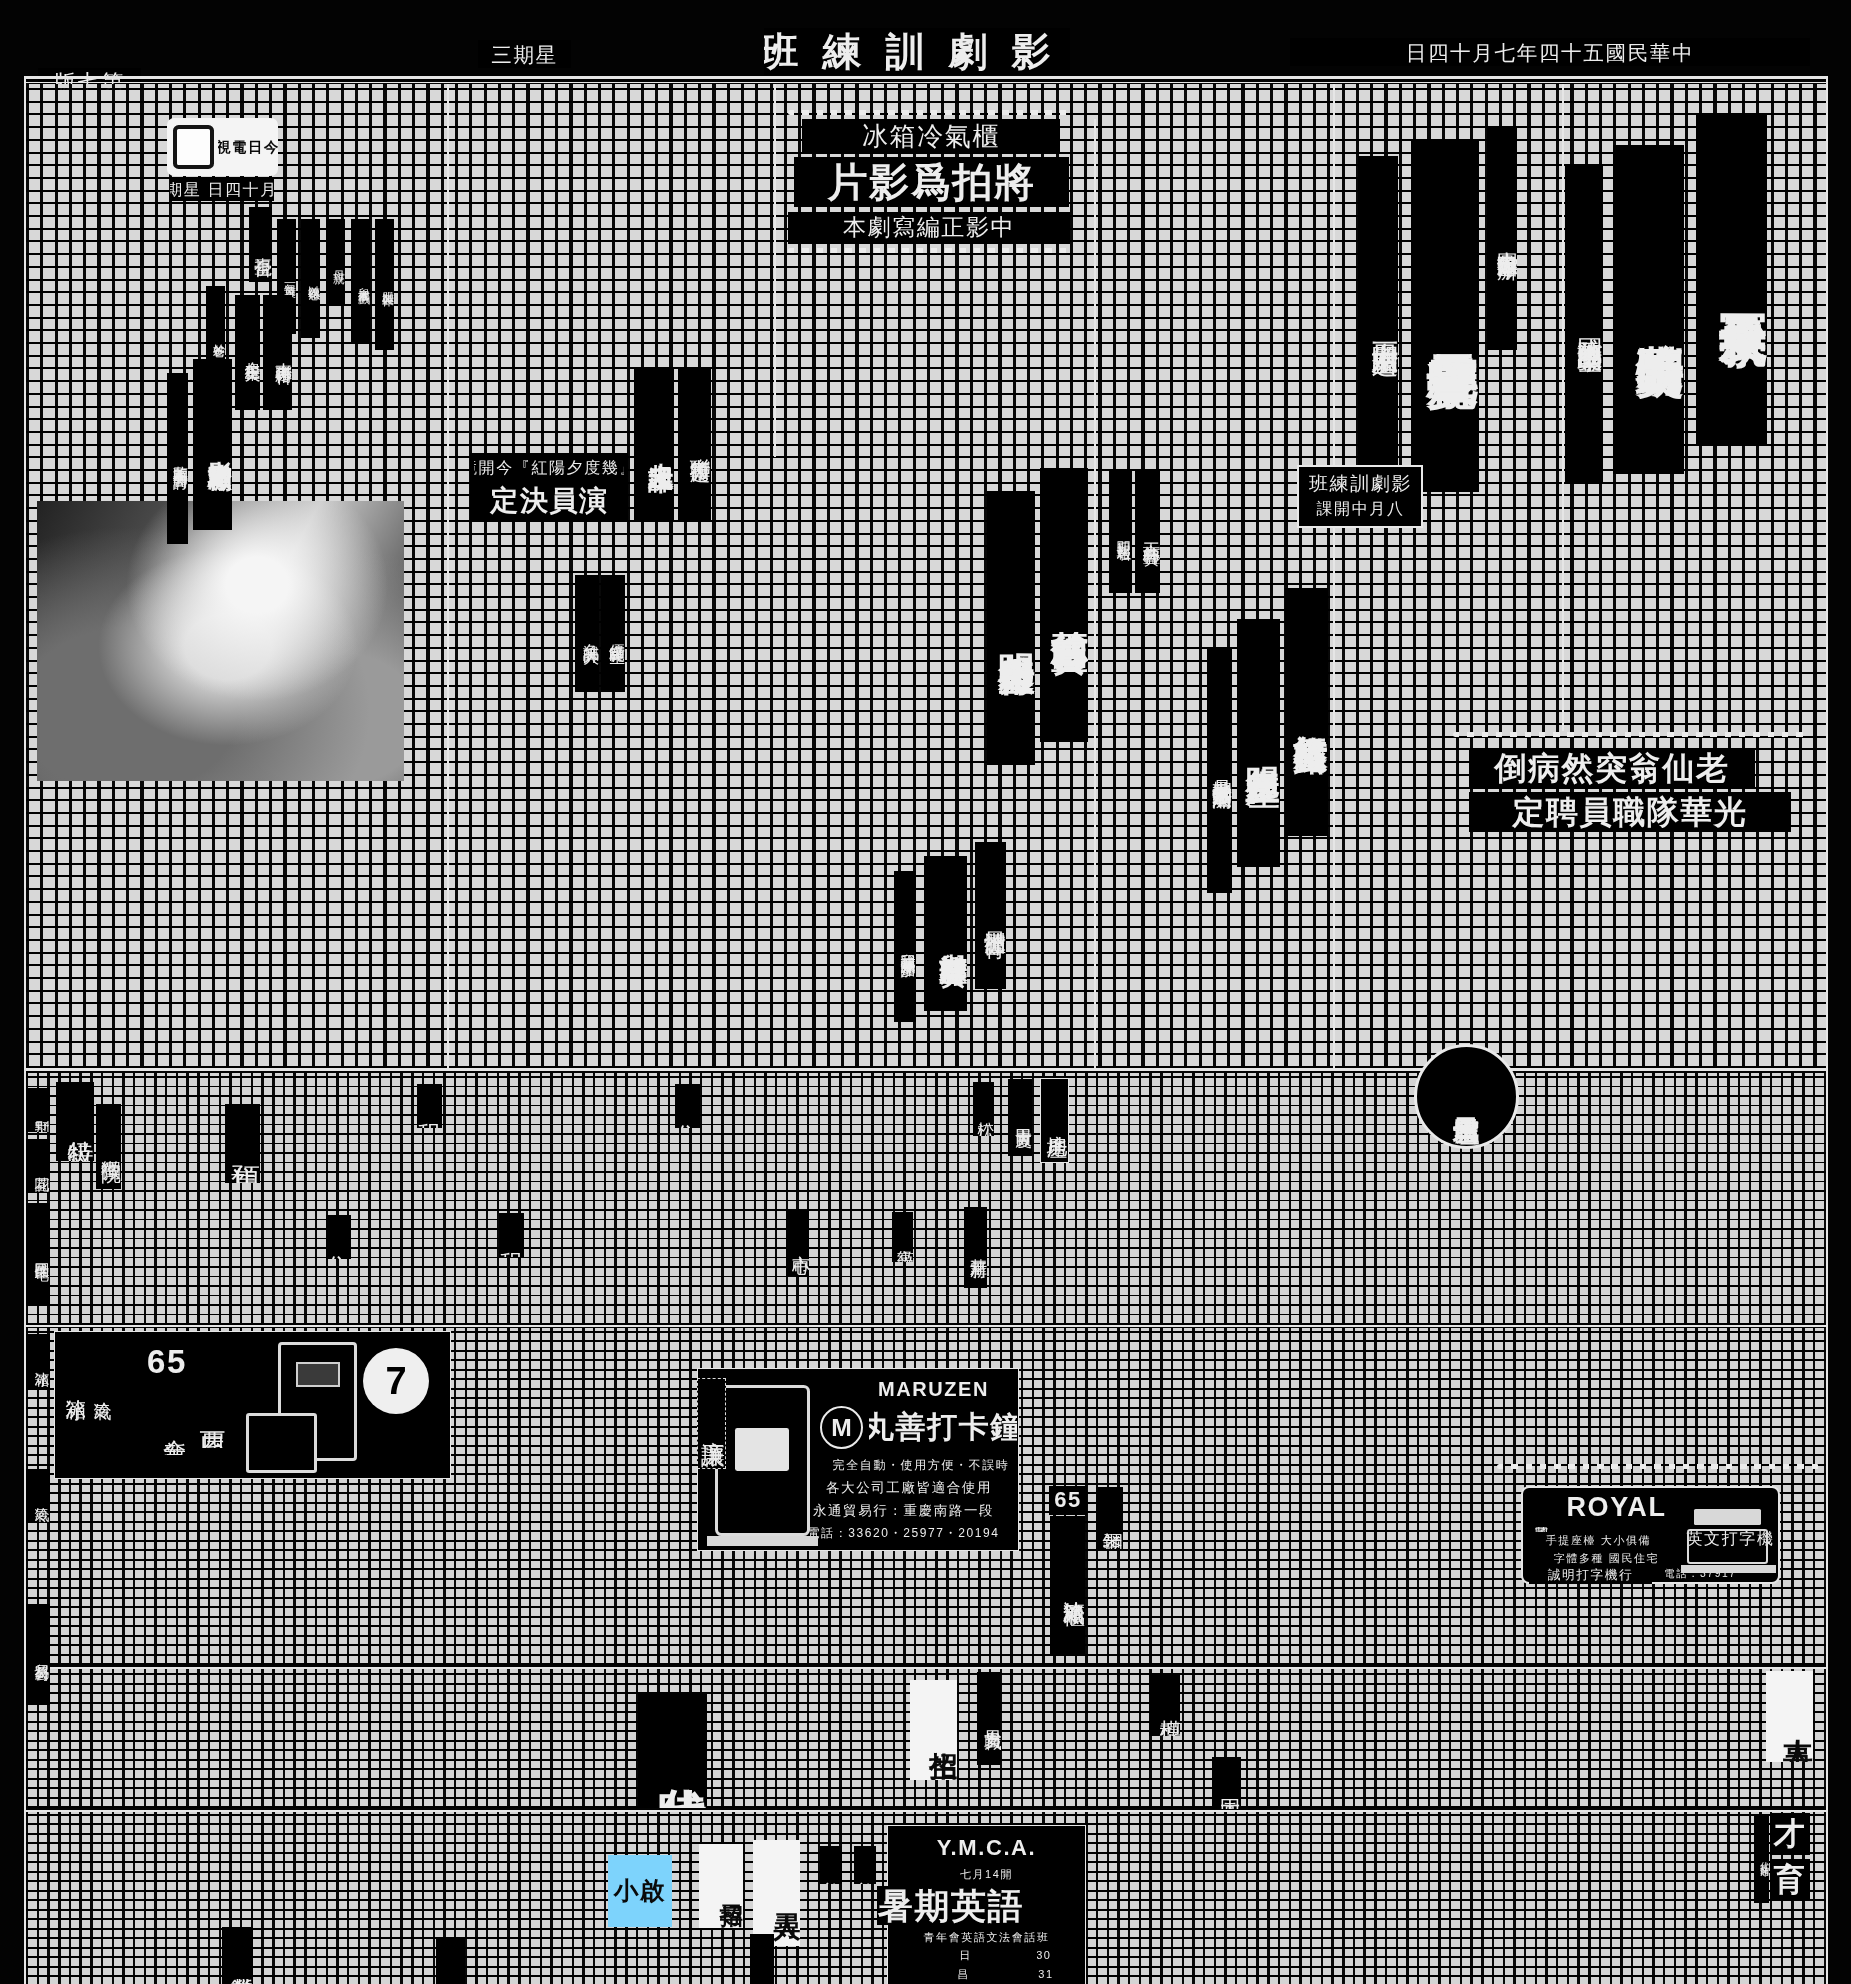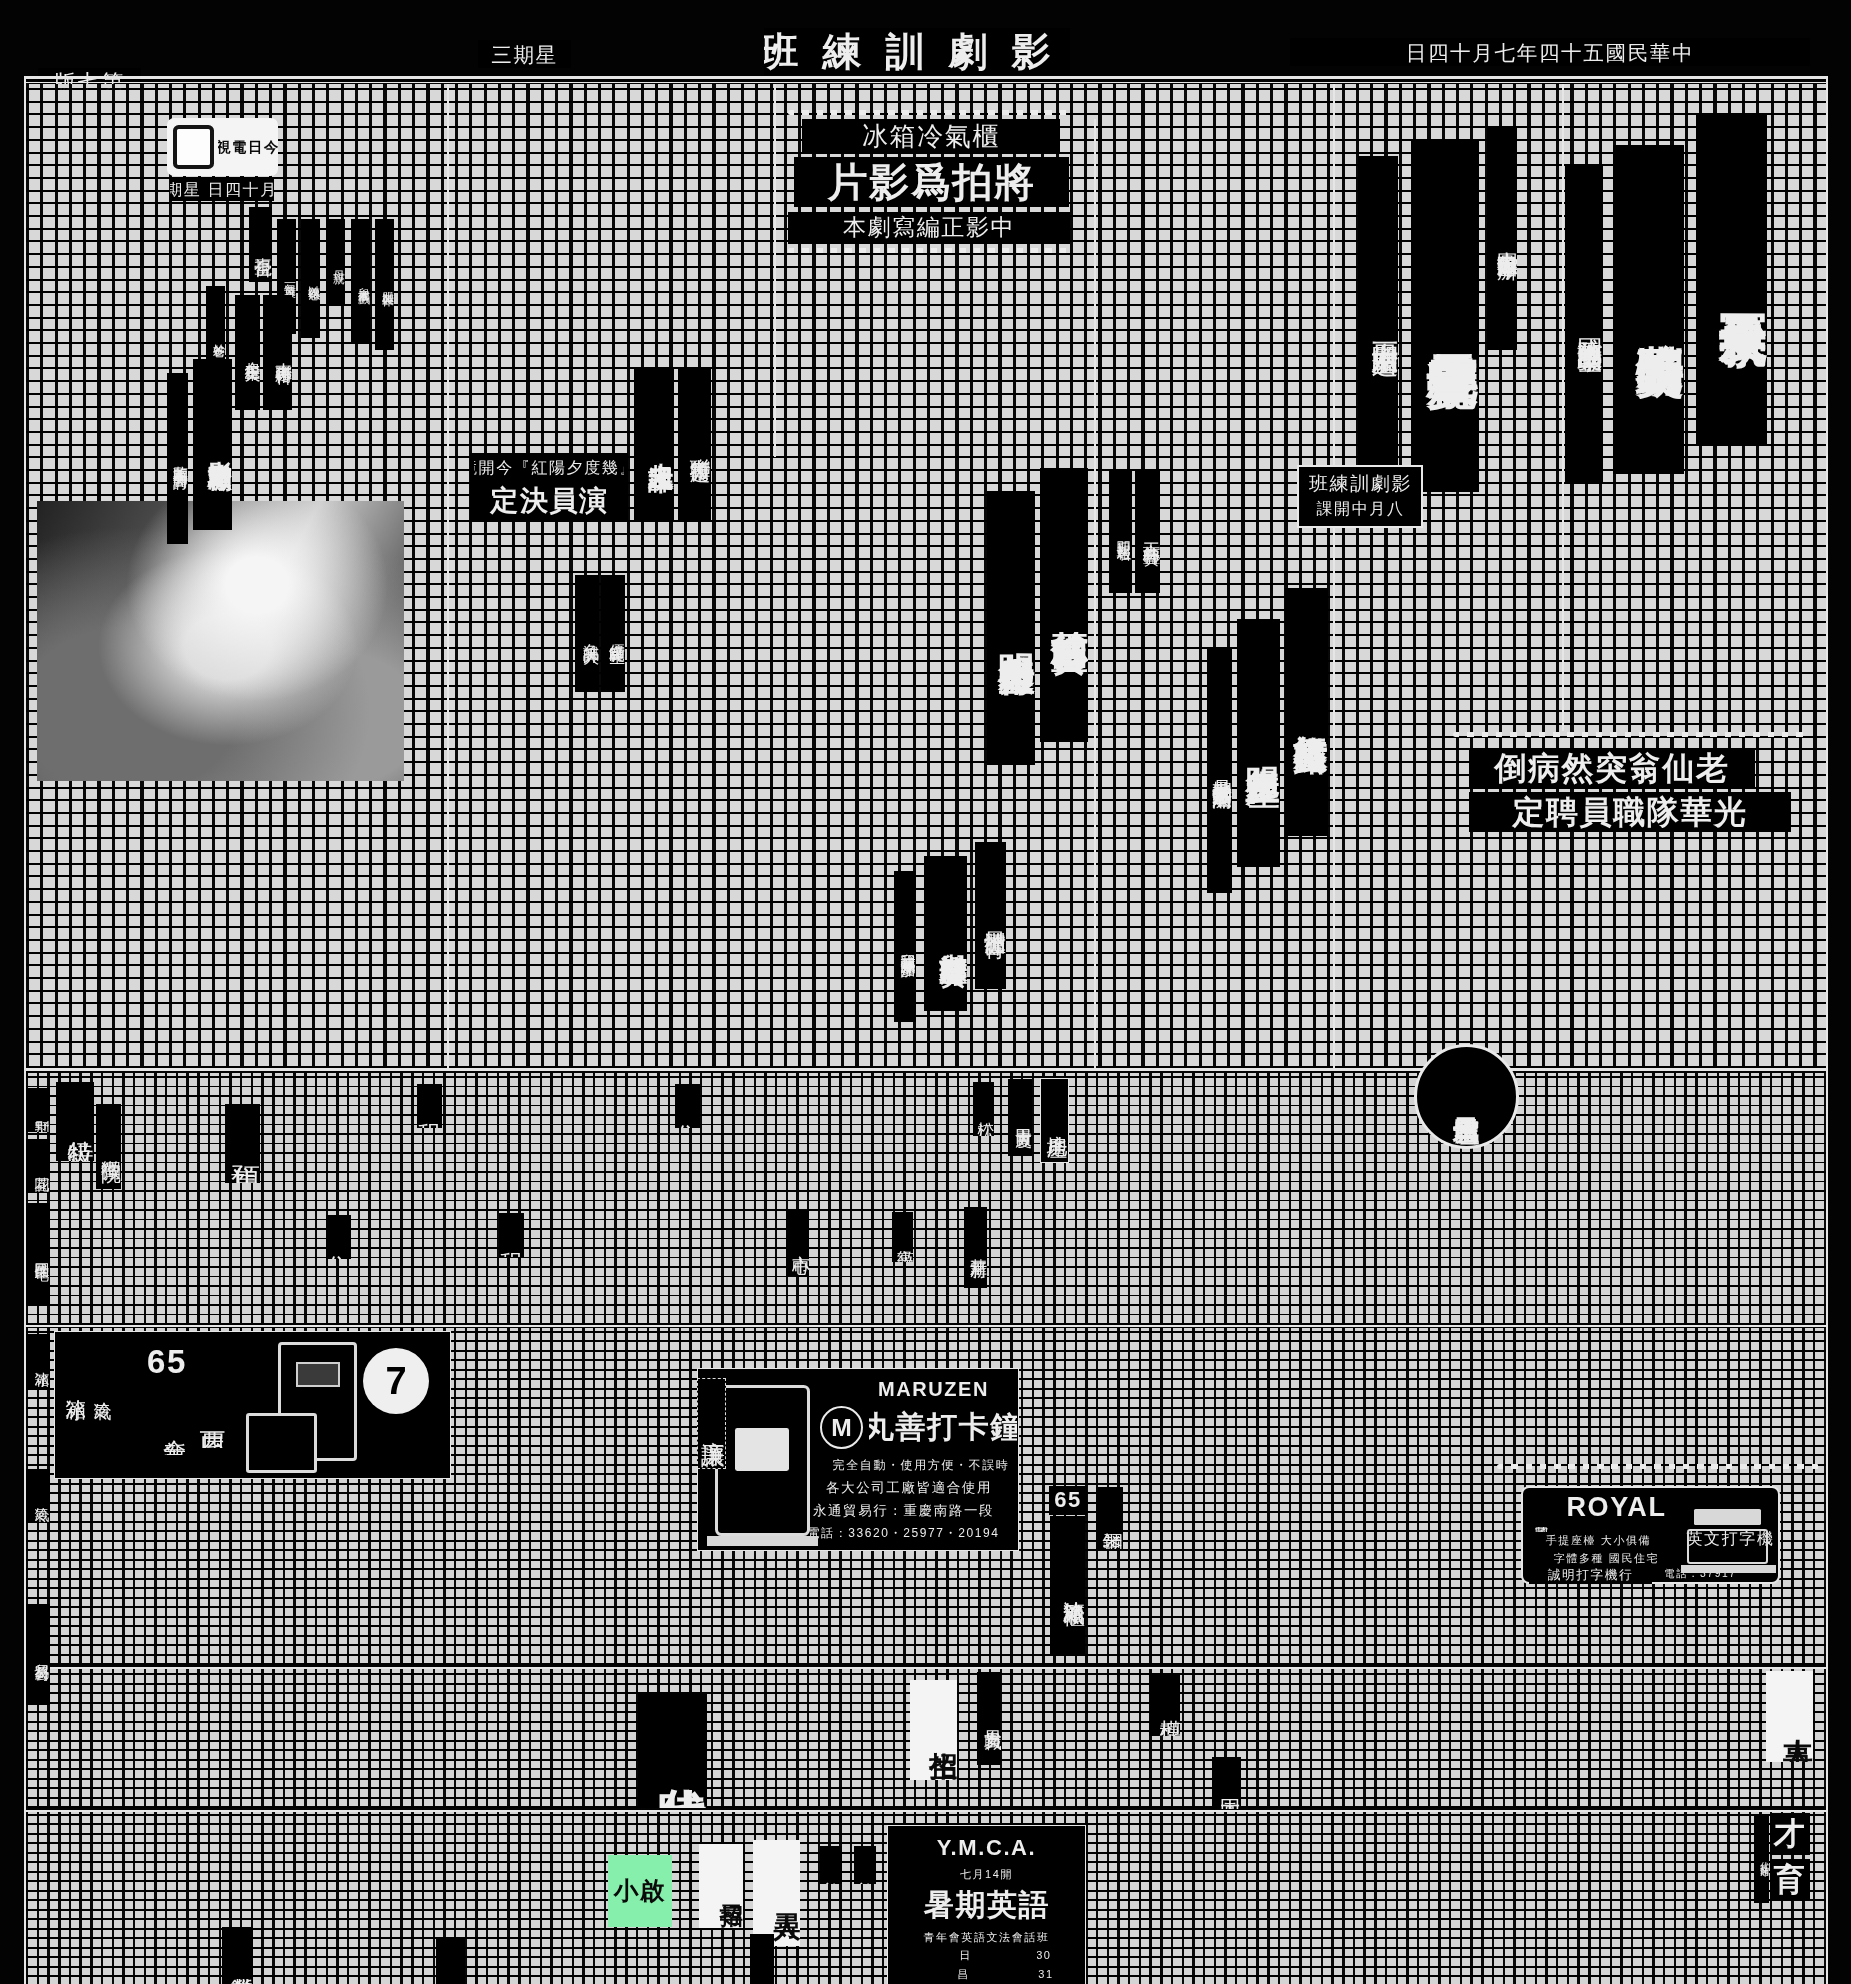--- a/index.html
+++ b/index.html
@@ -163,29 +163,29 @@
     <div class="blk h" style="left: 1655px; top: 1567px; width: 91px; height: 15px; font-size: 10.3px;">電話：37917</div>
     <div class="blk rect" style="left: 1687px; top: 1529px; width: 81px; height: 35px; border: 2.4px solid rgb(220, 220, 220); border-radius: 3.2px;"></div>
     <div class="blk rect" style="left: 1694px; top: 1509px; width: 67px; height: 16px; background: rgb(216, 216, 216); border-radius: 1.6px;"></div>
     <div class="blk rect" style="left: 1681px; top: 1565px; width: 95px; height: 8px; background: rgb(216, 216, 216);"></div>
     <div class="blk v bold" style="left: 638px; top: 1692px; width: 69px; height: 116px; font-size: 49px;">時代</div>
     <div class="blk v bold" style="left: 910px; top: 1680px; width: 47px; height: 100px; font-size: 28px; background: rgb(244, 244, 244); color: rgb(10, 10, 10);">招生</div>
     <div class="blk v" style="left: 977px; top: 1672px; width: 24px; height: 93px; font-size: 17.5px;">男女職員</div>
     <div class="blk v" style="left: 1149px; top: 1673px; width: 31px; height: 63px; font-size: 21.4px;">模型</div>
     <div class="blk v" style="left: 1212px; top: 1757px; width: 29px; height: 52px; font-size: 20.6px;">大同</div>
     <div class="blk v bold" style="left: 1766px; top: 1671px; width: 47px; height: 91px; font-size: 30px; background: rgb(244, 244, 244); color: rgb(10, 10, 10);">人事</div>
-    <div class="blk h bold" style="left: 608px; top: 1855px; width: 64px; height: 72px; font-size: 24.6px; background: #86efac; color: rgb(10, 10, 10);">小啟</div>
+    <div class="blk h bold" style="left: 608px; top: 1855px; width: 64px; height: 72px; font-size: 24.6px; background: #7dd3fc; color: rgb(10, 10, 10);">小啟</div>
     <div class="blk v bold" style="left: 699px; top: 1844px; width: 44px; height: 84px; font-size: 23px; background: rgb(244, 244, 244); color: rgb(10, 10, 10);">招尋</div>
     <div class="blk v bold" style="left: 753px; top: 1840px; width: 47px; height: 106px; font-size: 27px; background: rgb(244, 244, 244); color: rgb(10, 10, 10);">尋人</div>
     <div class="blk v" style="left: 820px; top: 1846px; width: 22px; height: 38px; font-size: 20.6px;">美</div>
     <div class="blk v" style="left: 854px; top: 1846px; width: 22px; height: 38px; font-size: 20.6px;">美</div>
     <div class="blk h" style="left: 887px; top: 1825px; width: 199px; height: 186px; background: rgb(0, 0, 0); border: 1.6px solid rgb(230, 230, 230);"></div>
     <div class="blk h bold" style="left: 895px; top: 1833px; width: 183px; height: 31px; font-size: 22px;">Y.M.C.A.</div>
     <div class="blk h" style="left: 895px; top: 1867px; width: 183px; height: 16px; font-size: 11px;">七月14開</div>
-    <div class="blk h bold" style="left: 913px; top: 1886px; width: 148px; height: 39px; font-size: 30px;">暑期英語</div>
+    <div class="blk h bold" style="left: 877px; top: 1886px; width: 148px; height: 39px; font-size: 35px;">暑期英語</div>
     <div class="blk h" style="left: 892px; top: 1929px; width: 189px; height: 16.7px; font-size: 11px;">青年會英語文法會話班</div>
     <div class="blk h" style="left: 892px; top: 1947px; width: 189px; height: 16.7px; font-size: 11px;">八月二日起9.30 11.30</div>
     <div class="blk h" style="left: 892px; top: 1966px; width: 189px; height: 16.7px; font-size: 11px;">城中許昌街19號 24431</div>
     <div class="blk h" style="left: 892px; top: 1985px; width: 189px; height: 16.7px; font-size: 11px;">萬華昆明街290號33423</div>
     <div class="blk h bold" style="left: 1770px; top: 1813px; width: 40px; height: 42px; font-size: 31px;">才</div>
     <div class="blk h bold" style="left: 1770px; top: 1859px; width: 40px; height: 42px; font-size: 31px;">育</div>
     <div class="blk v" style="left: 1754px; top: 1814px; width: 15px; height: 89px; font-size: 8.7px;">代打文件油印</div>
     <div class="blk v" style="left: 436px; top: 1937px; width: 29px; height: 66px; font-size: 20.6px;">徵求</div>
     <div class="blk v" style="left: 222px; top: 1927px; width: 31px; height: 68px; font-size: 22px;">營業</div>
     <div class="blk v" style="left: 750px; top: 1934px; width: 24px; height: 93px; font-size: 16.7px;">武俠小說</div>

